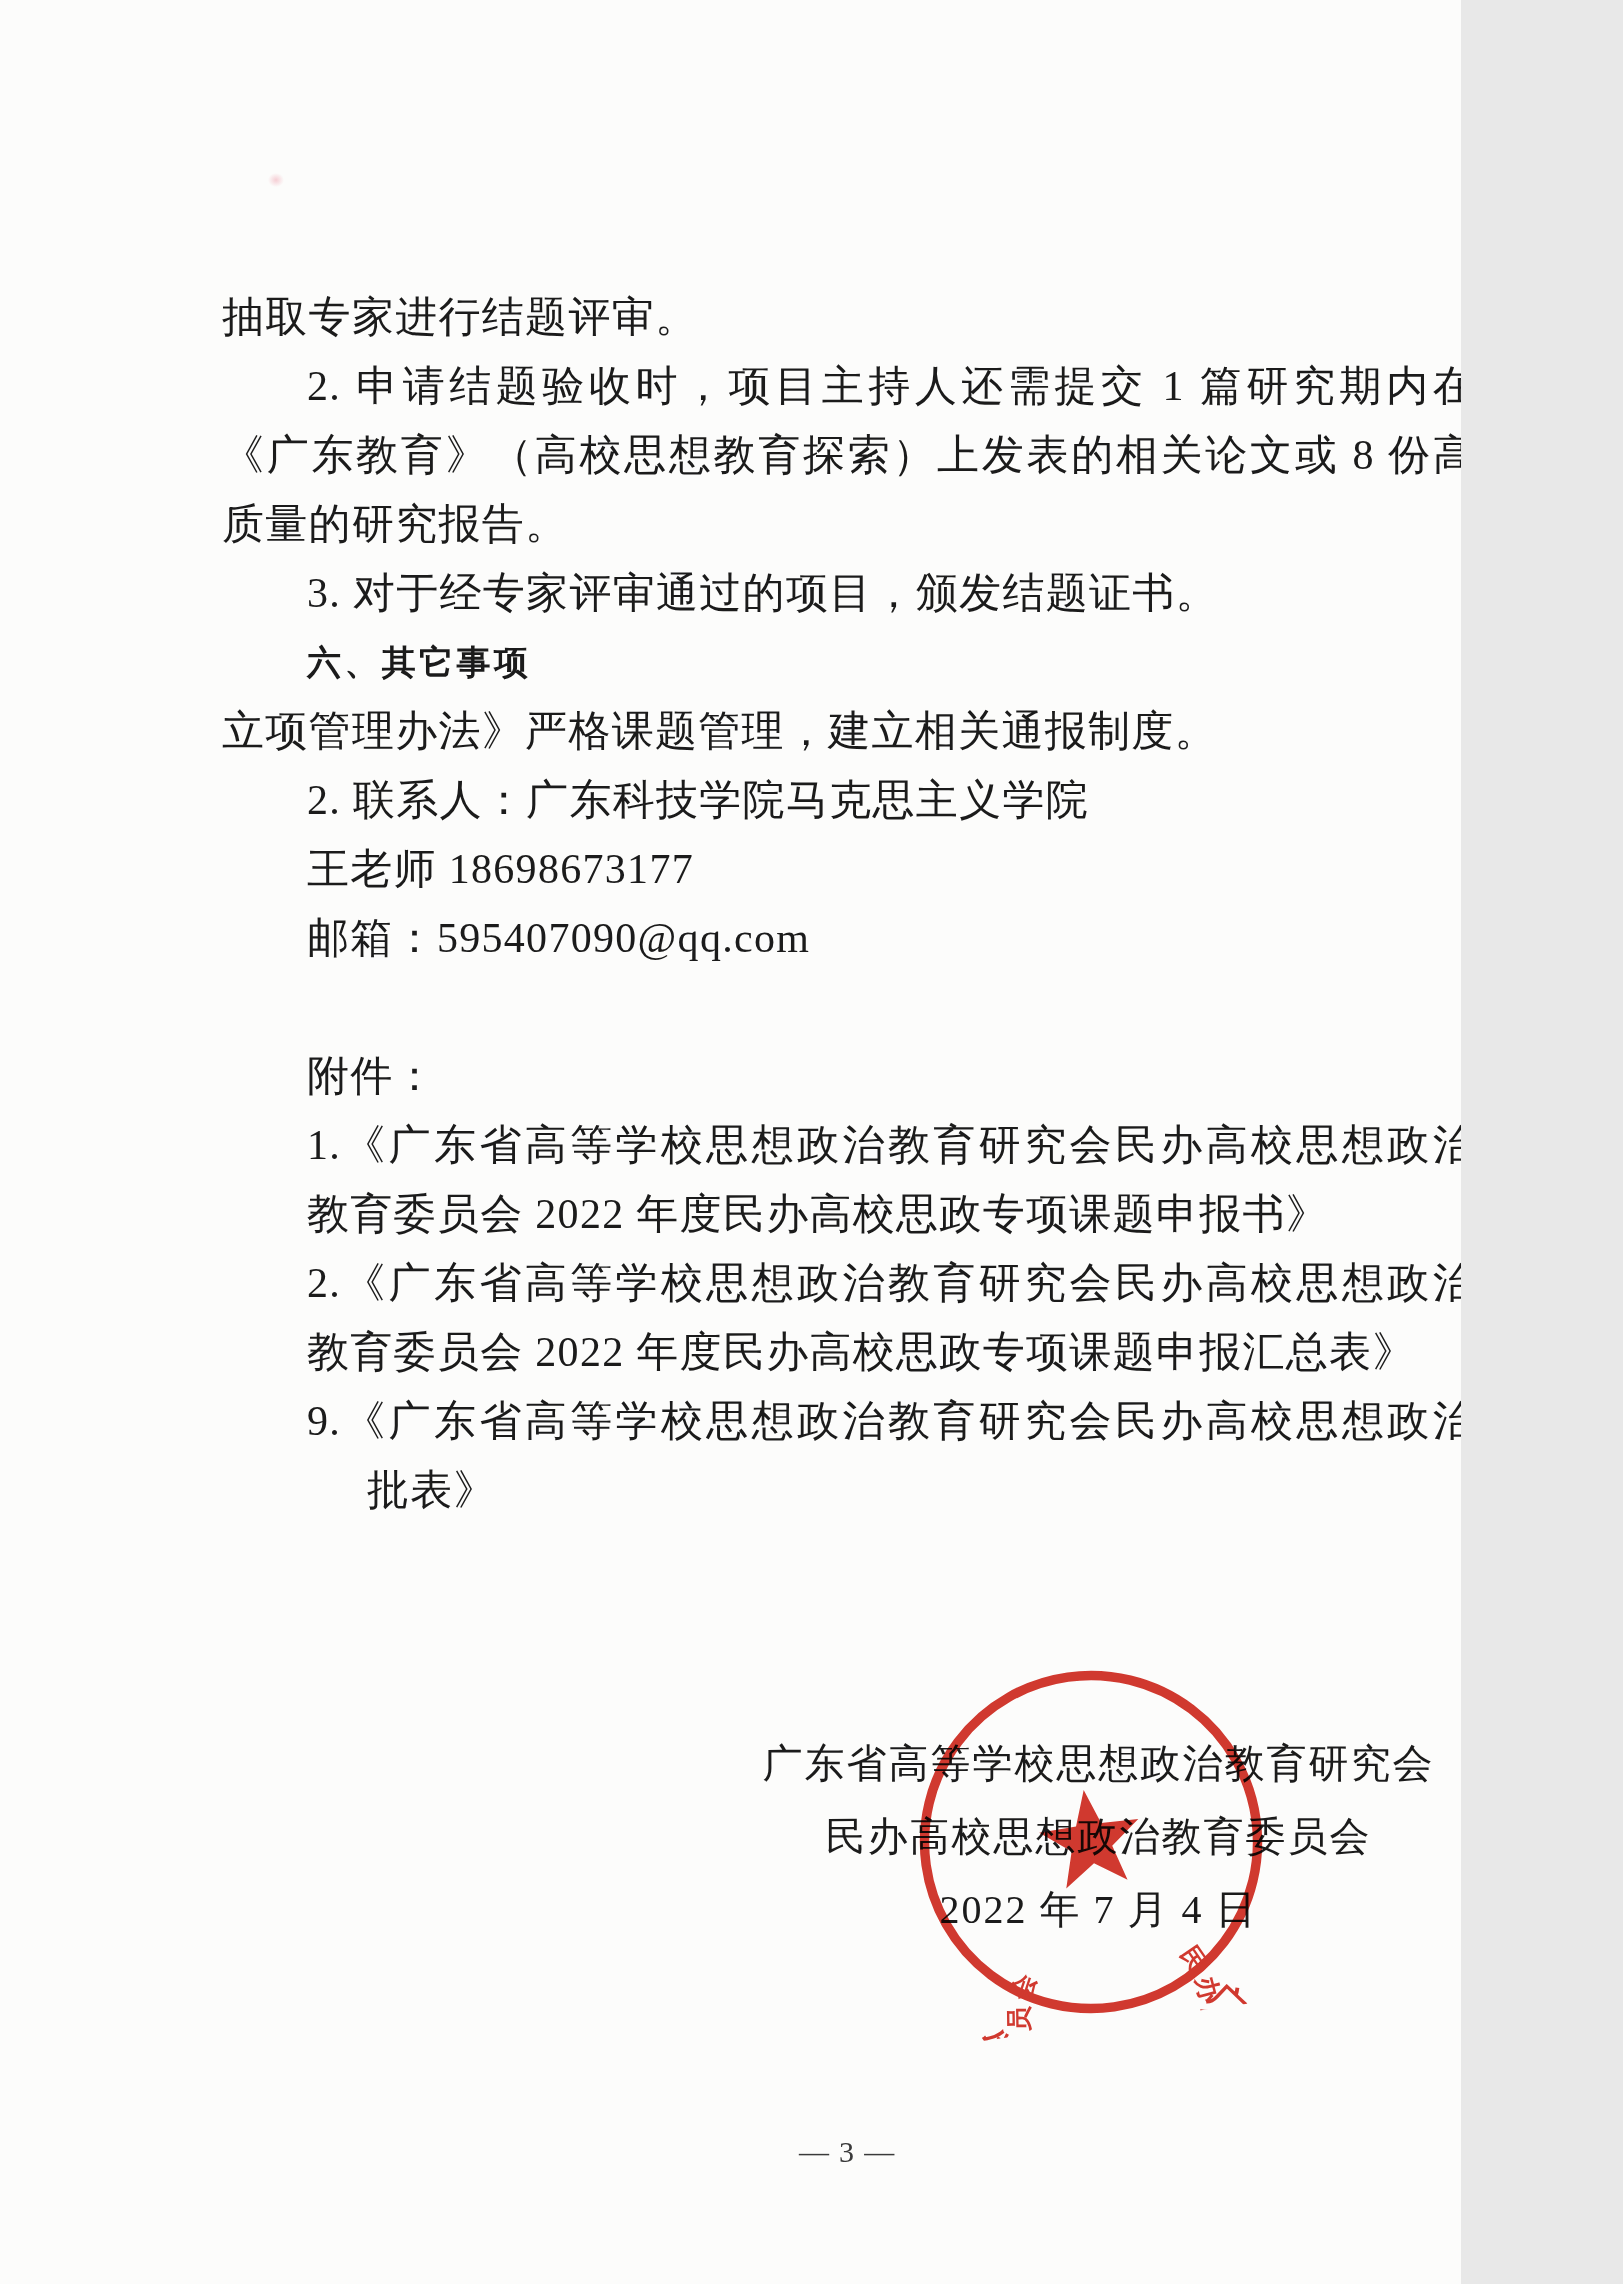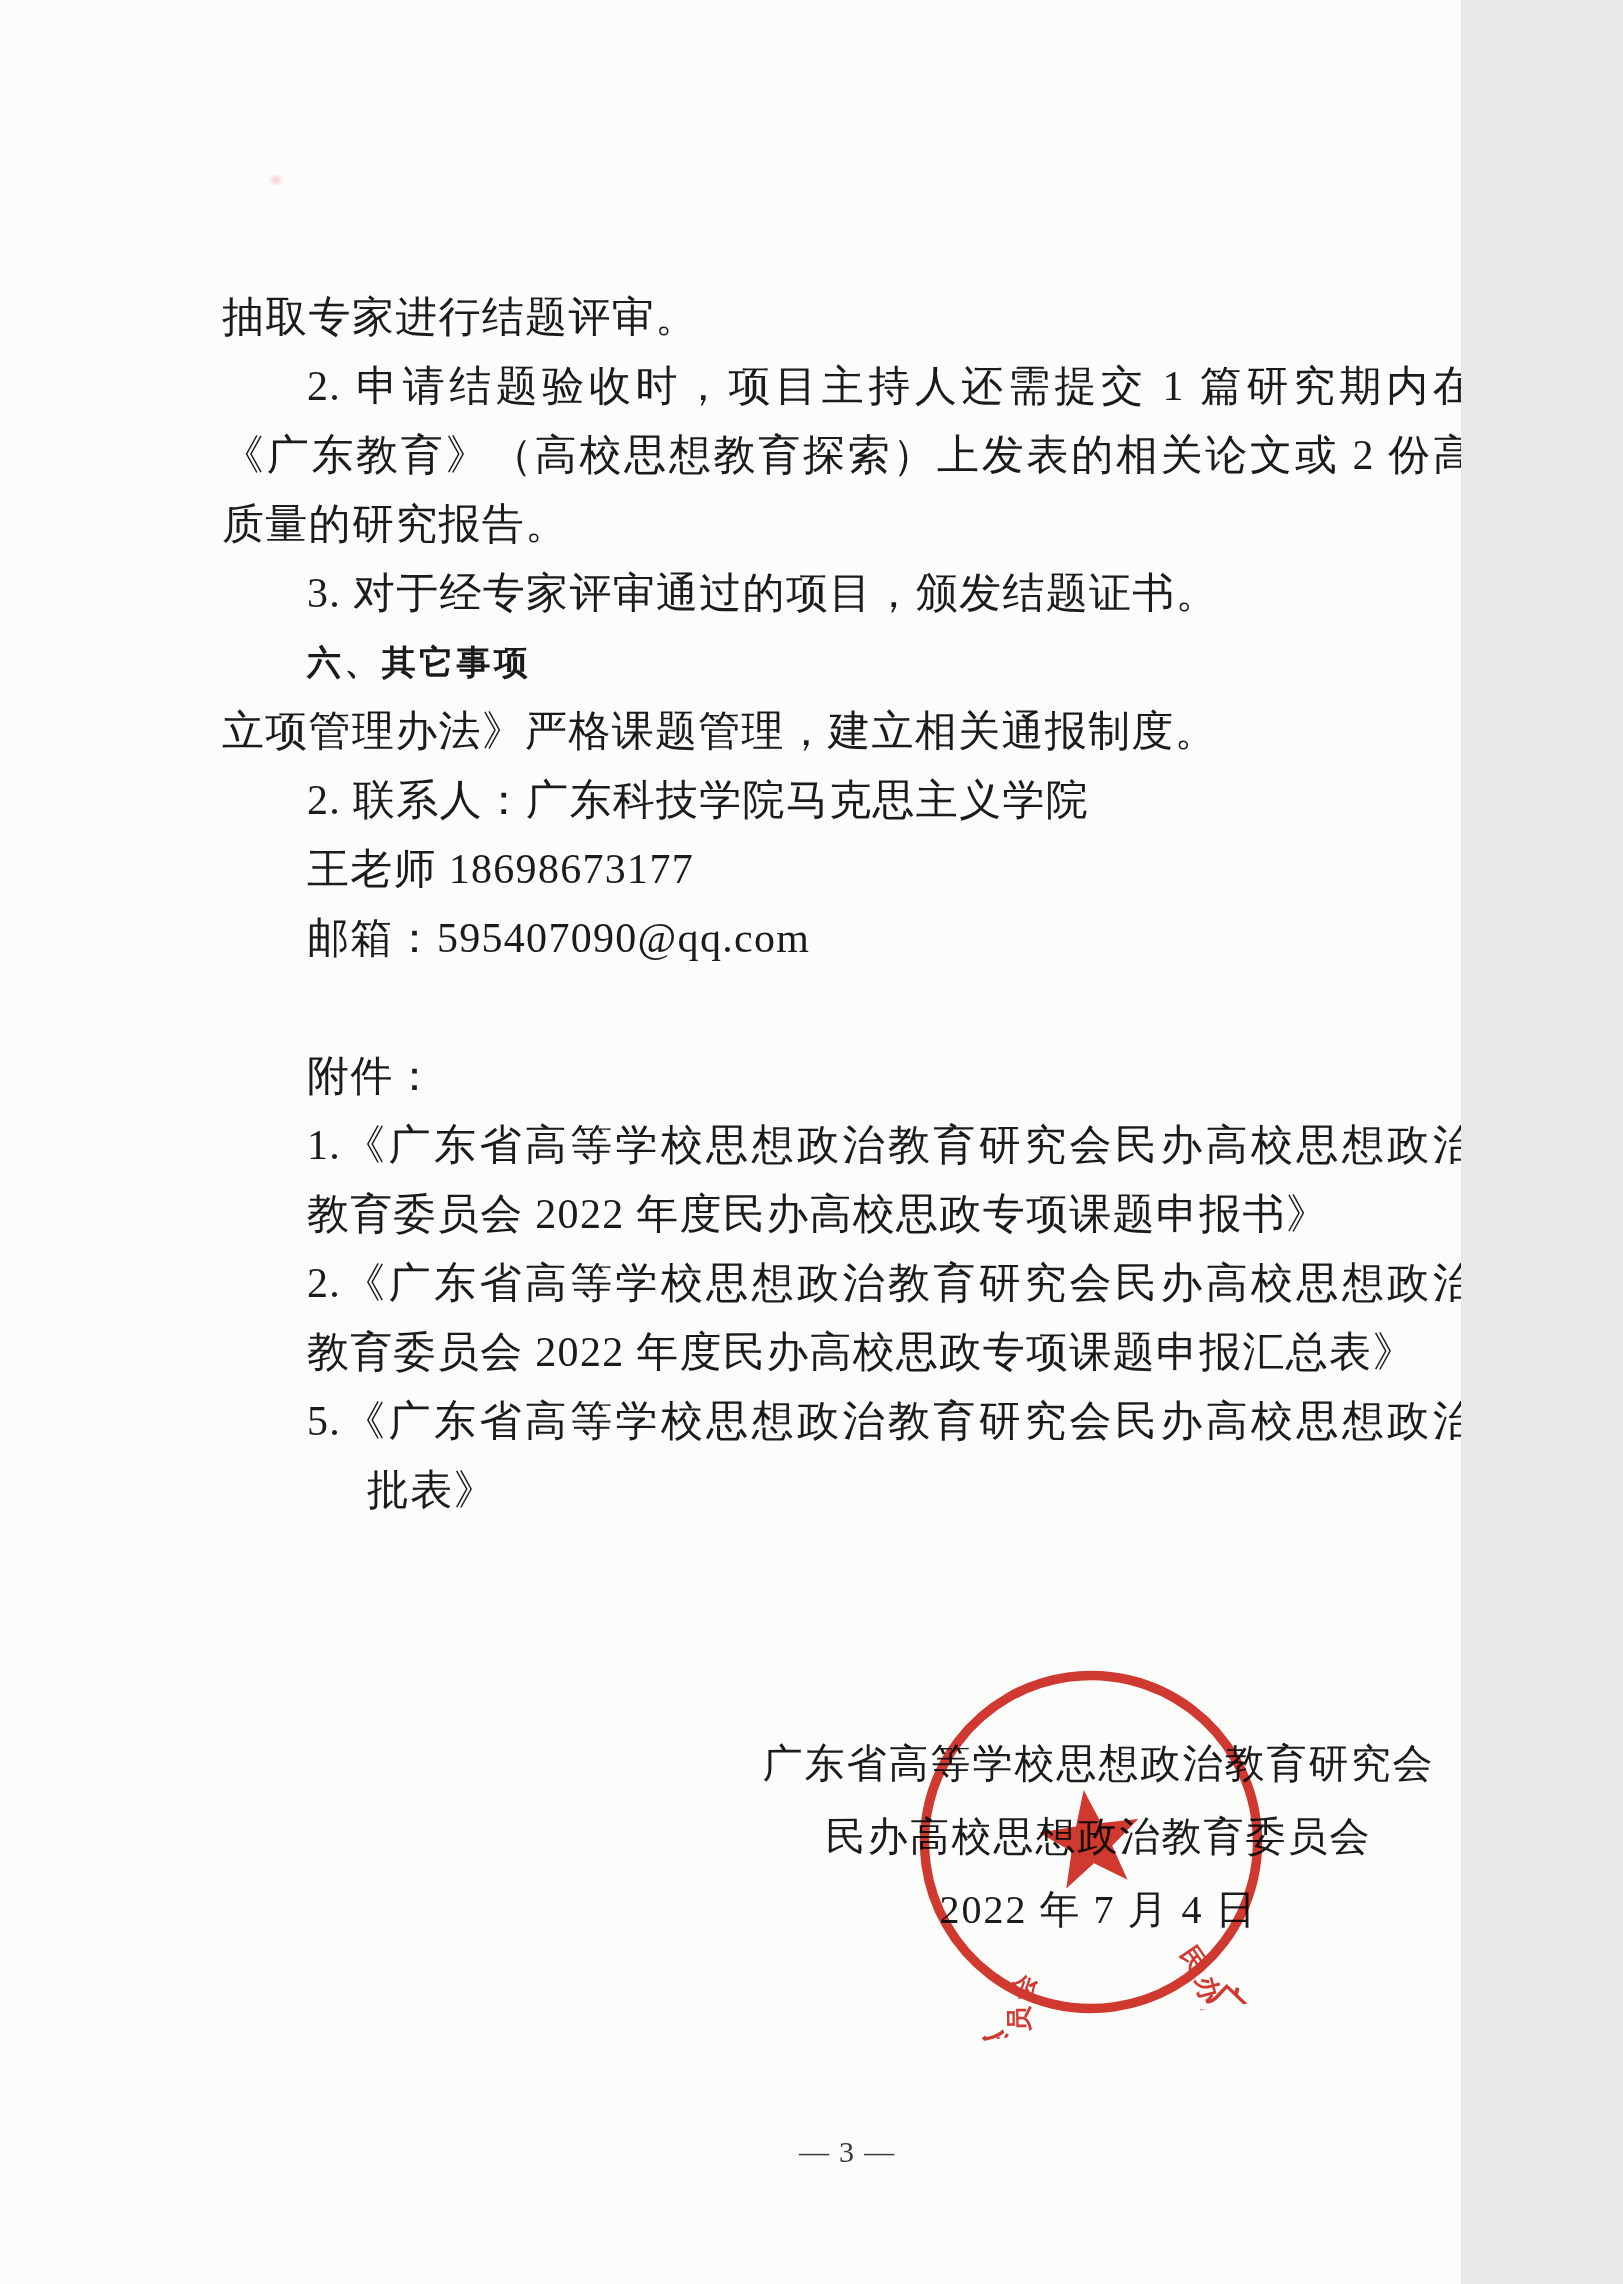--- a/index.html
+++ b/index.html
@@ -91,35 +91,35 @@
 </head>
 <body>
 
 <div class="page">
 
   <div class="artifact"></div>
 
   <div class="body-text">
     <div class="line">抽取专家进行结题评审。</div>
     <div class="line indent2 j">2. 申请结题验收时，项目主持人还需提交 1 篇研究期内在</div>
-    <div class="line j">《广东教育》（高校思想教育探索）上发表的相关论文或 2 份高</div>
+    <div class="line j">《广东教育》（高校思想教育探索）上发表的相关论文或 8 份高</div>
     <div class="line">质量的研究报告。</div>
     <div class="line indent2">3. 对于经专家评审通过的项目，颁发结题证书。</div>
     <div class="line indent2 heading">六、其它事项</div>
     <div class="line">立项管理办法》严格课题管理，建立相关通报制度。</div>
     <div class="line indent2">2. 联系人：广东科技学院马克思主义学院</div>
     <div class="line indent2">王老师 18698673177</div>
     <div class="line indent2">邮箱：595407090@qq.com</div>
     <div class="line"></div>
     <div class="line indent2">附件：</div>
     <div class="line indent2 j">1.《广东省高等学校思想政治教育研究会民办高校思想政治</div>
     <div class="line indent2">教育委员会 2022 年度民办高校思政专项课题申报书》</div>
     <div class="line indent2 j">2.《广东省高等学校思想政治教育研究会民办高校思想政治</div>
     <div class="line indent2">教育委员会 2022 年度民办高校思政专项课题申报汇总表》</div>
-    <div class="line indent2 j">5.《广东省高等学校思想政治教育研究会民办高校思想政治</div>
+    <div class="line indent2 j">9.《广东省高等学校思想政治教育研究会民办高校思想政治</div>
     <div class="line indent35">批表》</div>
   </div>
 
   <div class="signature">
     <div class="sig-line">广东省高等学校思想政治教育研究会</div>
     <div class="sig-line">民办高校思想政治教育委员会</div>
     <div class="sig-line">2022 年 7 月 4 日</div>
   </div>
 
   <svg class="seal" viewBox="0 0 540 540" aria-hidden="true">

